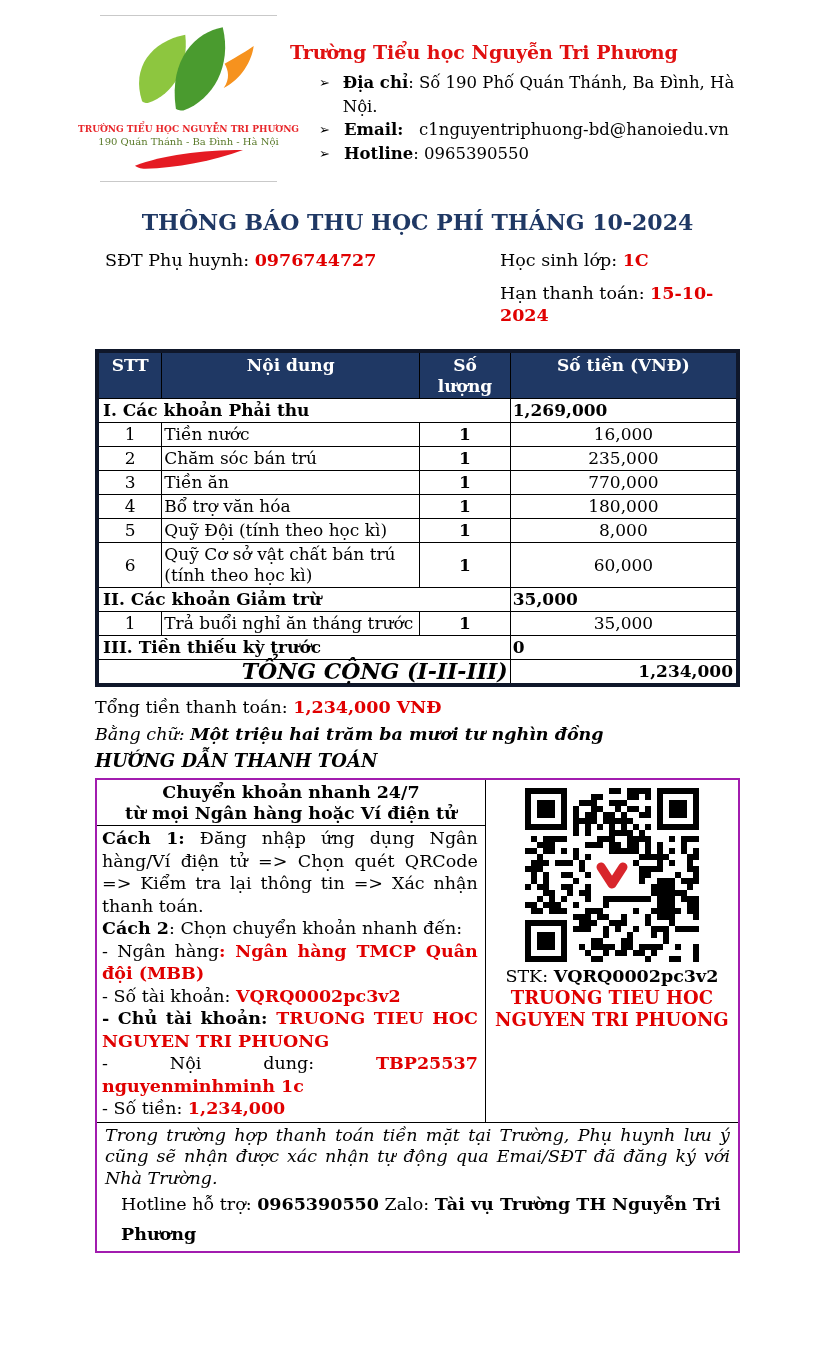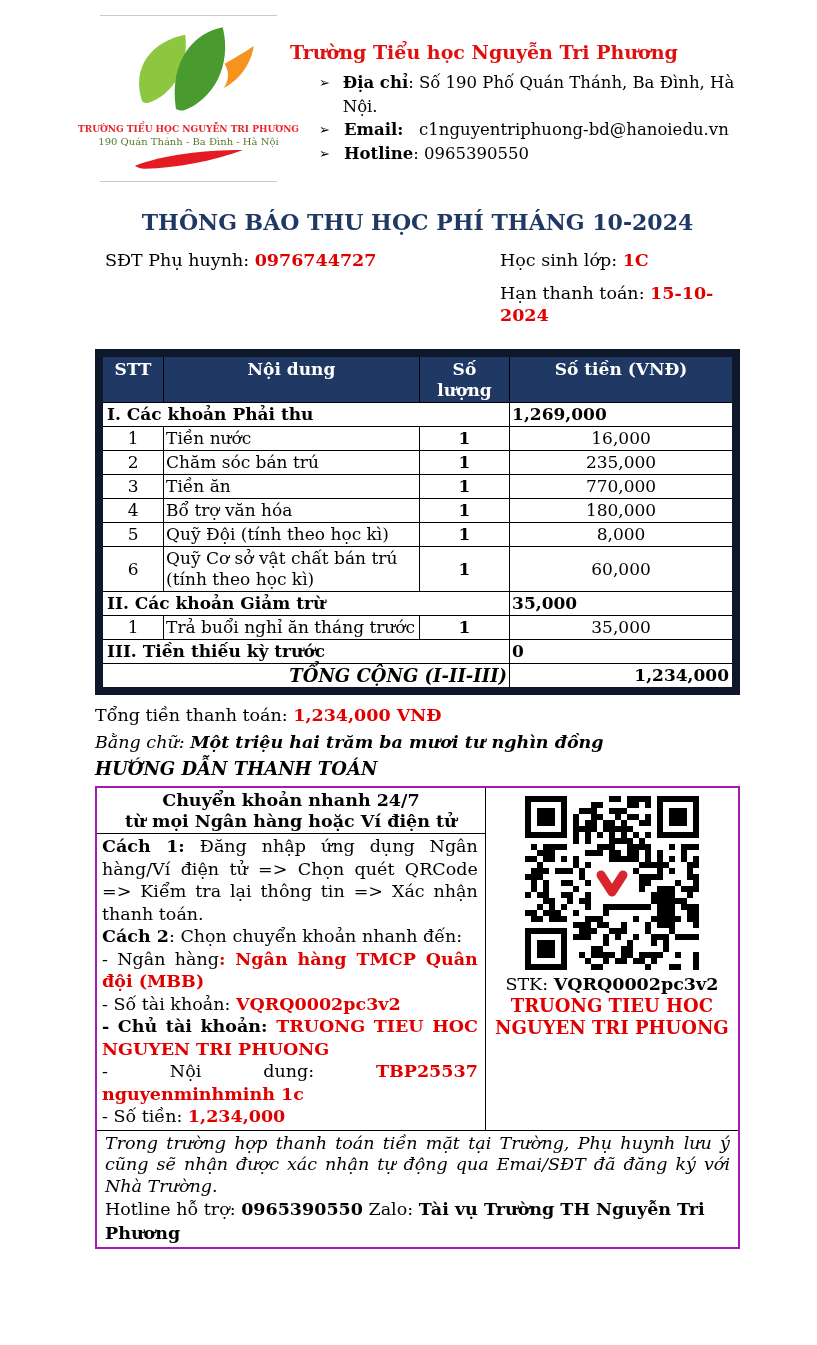--- a/index.html
+++ b/index.html
@@ -29,30 +29,30 @@
 
   
   .doc-title { margin-top:27px; text-align:center; color:#1f3864; font-weight:bold; font-size:22px; }
   .student-grid { margin-top:14px; display:flex; padding-left:10px; font-size:17.5px; }
   .student-col-l { width:395px; flex:0 0 395px; }
   .student-col-r { width:240px; flex:0 0 240px; }
   .student-row { margin-bottom:11px; line-height:22px; }
   .red-b { color:#e00000; font-weight:bold; }
 
   
-  table.fee { margin-top:12px; width:645px; border-collapse:collapse; border:8px solid #0f172a; font-size:17px; }
+  table.fee { margin-top:12px; width:645px; border-collapse:collapse; border:4px solid #0f172a; font-size:17px; }
   table.fee th, table.fee td { border:1px solid #000; padding:1px 2px; line-height:21px; }
   table.fee thead th { background:#1f3864; color:#fff; text-align:center; vertical-align:top; padding-top:2px; }
   .th-wrap { display:inline-block; max-width:3.3em; }
   td.c { text-align:center; }
   td.name { padding-left:8px; }
   td.qty { text-align:center; font-weight:bold; }
   tr.section td.slabel { font-weight:bold; padding-left:4px; }
   tr.section td.samount { font-weight:bold; text-align:left; padding-right:3px; }
-  tr.total td.tlabel { font-weight:bold; font-style:italic; text-align:right; padding-right:2px; font-size:18px; }
+  tr.total td.tlabel { font-weight:bold; font-style:italic; text-align:right; padding-right:2px; font-size:22px; }
   tr.total td.tamount { font-weight:bold; text-align:right; padding-right:3px; }
 
   
   .sum-line { margin-top:9px; font-size:17.5px; line-height:22px; }
   .in-words { margin-top:6px; font-size:17.5px; font-style:italic; }
   .in-words .w { font-weight:bold; }
   .guide-title { margin-top:6px; font-weight:bold; font-style:italic; font-size:18px; }
   .guide-text { font-style:italic; font-size:17.5px; line-height:18.5px; text-align:justify; }
 
   
@@ -63,21 +63,21 @@
   td.pay-qr { width:266px; text-align:center; padding-top:4px; }
   .pline { text-align:justify; }
   .pbold { font-weight:bold; }
   .pred { color:#e00000; font-weight:bold; }
   .qr-wrap { width:182px; height:182px; margin:0 auto; }
   .stk-line { font-size:17.5px; line-height:21px; }
   .stk-line .v { font-weight:bold; }
   .qr-owner { color:#e00000; font-weight:bold; font-size:18px; line-height:22px; }
   td.pay-note { padding:2px 8px; font-size:17.5px; }
   .note-text { font-style:italic; line-height:21.5px; text-align:justify; }
-  .hot-line { line-height:24px; }
+  .hot-line { line-height:30px;margin-left:16px; }
 </style>
 </head>
 <body>
 
 <div class="page">
   <div class="content">
 
     <div class="header-row">
       <div class="logo-box">
         <svg width="150" height="96" viewBox="0 0 160 102">

